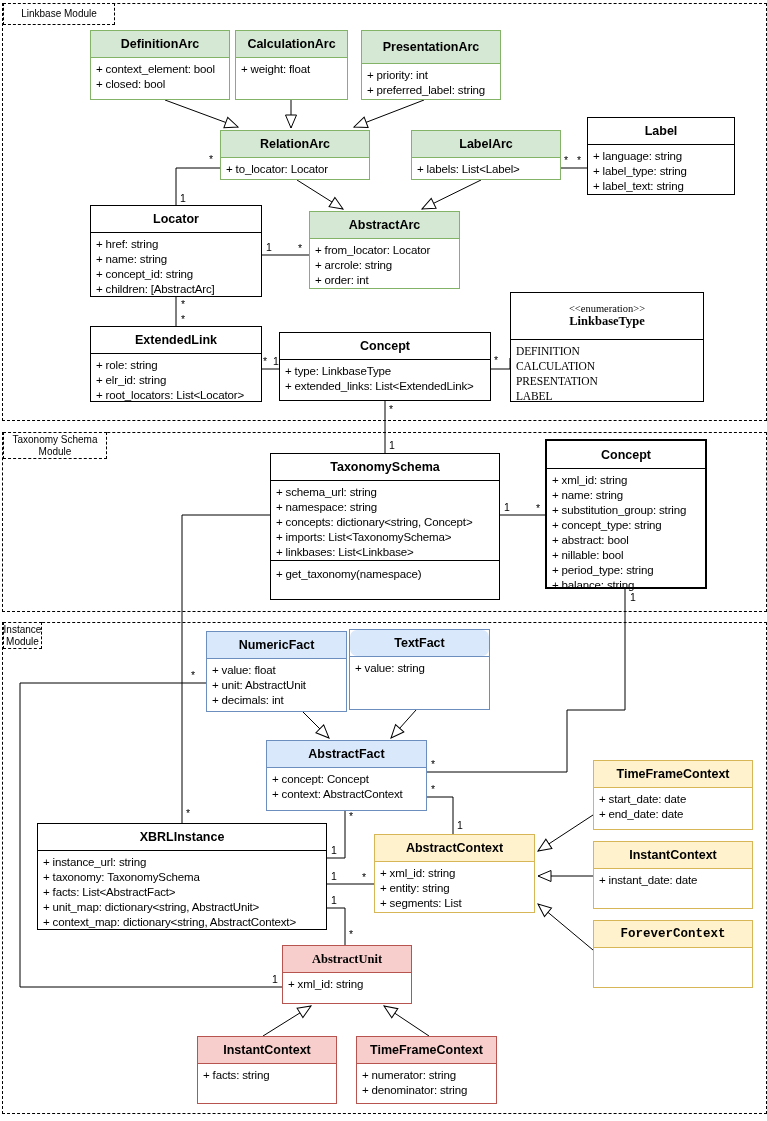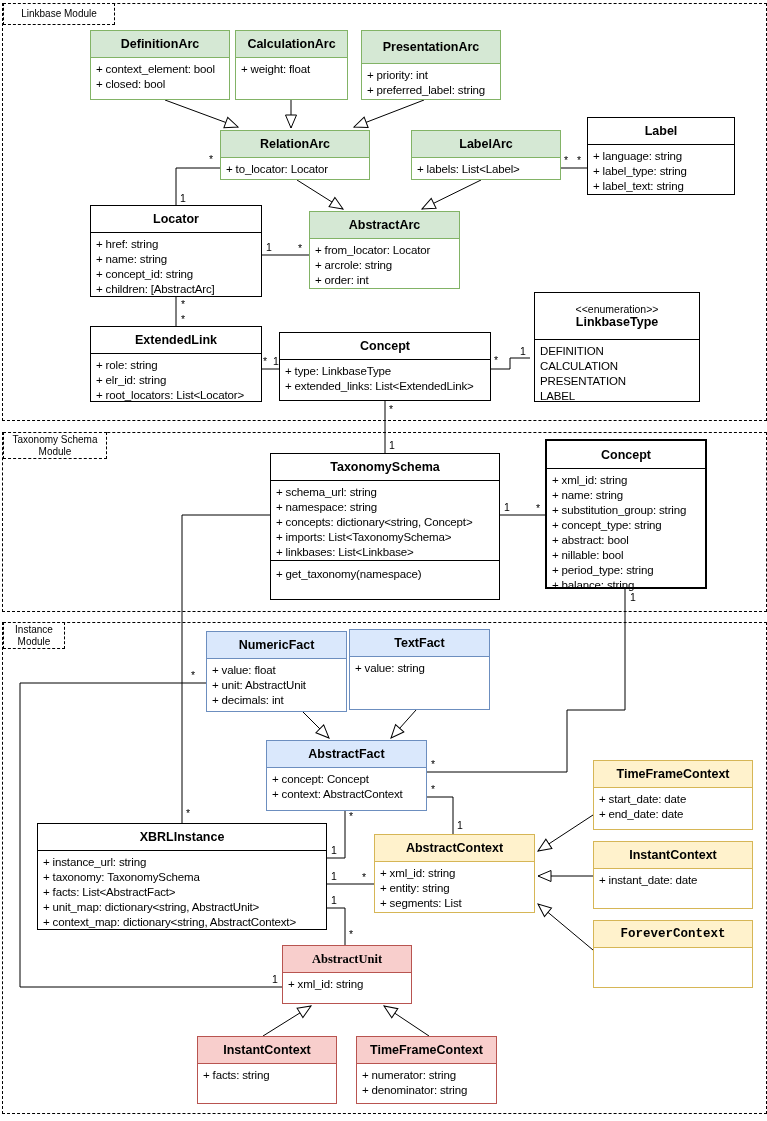--- a/index.html
+++ b/index.html
@@ -22,21 +22,21 @@
 </style>
 </head>
 <body>
 
 <div id="canvas" style="width: 767px; height: 1121px;">
     <div class="module" style="left: 2px; top: 3px; width: 763px; height: 416px;"></div>
     <div class="module-label" style="left: 3px; top: 3px; width: 112px; height: 22px;">Linkbase Module</div>
     <div class="module" style="left: 2px; top: 432px; width: 763px; height: 178px;"></div>
     <div class="module-label" style="left: 3px; top: 432px; width: 104px; height: 27px;">Taxonomy Schema Module</div>
     <div class="module" style="left: 2px; top: 622px; width: 763px; height: 490px;"></div>
-    <div class="module-label" style="left: 3px; top: 622px; width: 62px; height: 27px; text-align: center;">Instance Module</div>
+    <div class="module-label" style="left: 3px; top: 622px; width: 39px; height: 27px; text-align: center;">Instance Module</div>
     <svg class="edges" width="767" height="1121">
       <defs>
         <marker id="tri" markerWidth="16" markerHeight="14" refX="14" refY="6.5" orient="auto" markerUnits="userSpaceOnUse">
           <path d="M1,1 L14,6.5 L1,12 Z" fill="#ffffff" stroke="#000000" stroke-width="1"></path>
         </marker>
       </defs>
       <g>
         <line x1="165" y1="100" x2="238" y2="127" stroke="#000000" stroke-width="1" marker-end="url(#tri)"></line>
       </g>
       <g>
@@ -213,21 +213,21 @@
         <div class="attr">+ root_locators: List&lt;Locator&gt;</div>
       </div>
     </div>
     <div class="uml-class" style="left: 279px; top: 332px; width: 212px; height: 69px; border: 1px solid rgb(0, 0, 0);">
       <div class="uml-header" style="height: 26px; background: rgb(255, 255, 255);">Concept</div>
       <div class="uml-body" style="border-top: 1px solid rgb(0, 0, 0); height: 35px;">
         <div class="attr">+ type: LinkbaseType</div>
         <div class="attr">+ extended_links: List&lt;ExtendedLink&gt;</div>
       </div>
     </div>
-    <div class="uml-class" style="left: 534px; top: 292px; width: 166px; height: 110px; border: 1px solid rgb(0, 0, 0);">
+    <div class="uml-class" style="left: 510px; top: 292px; width: 194px; height: 110px; border: 1px solid rgb(0, 0, 0); font-family: Liberation Serif, serif;">
       <div class="uml-header" style="height: 46px; background: rgb(255, 255, 255);">
         <div class="uml-stereo">&lt;&lt;enumeration&gt;&gt;</div>
         <div>LinkbaseType</div>
       </div>
       <div class="uml-body" style="border-top: 1px solid rgb(0, 0, 0); height: 56px;">
         <div class="attr">DEFINITION</div>
         <div class="attr">CALCULATION</div>
         <div class="attr">PRESENTATION</div>
         <div class="attr">LABEL</div>
       </div>
@@ -260,21 +260,21 @@
     </div>
     <div class="uml-class" style="left: 206px; top: 631px; width: 141px; height: 81px; border: 1px solid rgb(108, 142, 191);">
       <div class="uml-header" style="height: 26px; background: rgb(218, 232, 252);">NumericFact</div>
       <div class="uml-body" style="border-top: 1px solid rgb(108, 142, 191); height: 47px;">
         <div class="attr">+ value: float</div>
         <div class="attr">+ unit: AbstractUnit</div>
         <div class="attr">+ decimals: int</div>
       </div>
     </div>
     <div class="uml-class" style="left: 349px; top: 629px; width: 141px; height: 81px; border: 1px solid rgb(108, 142, 191);">
-      <div class="uml-header" style="height: 26px; background: rgb(218, 232, 252);">TextFact</div>
+      <div class="uml-header" style="height: 26px; background: rgb(218, 232, 252); border-radius: 7px;">TextFact</div>
       <div class="uml-body" style="border-top: 1px solid rgb(108, 142, 191); height: 47px;">
         <div class="attr">+ value: string</div>
       </div>
     </div>
     <div class="uml-class" style="left: 266px; top: 740px; width: 161px; height: 71px; border: 1px solid rgb(108, 142, 191);">
       <div class="uml-header" style="height: 26px; background: rgb(218, 232, 252);">AbstractFact</div>
       <div class="uml-body" style="border-top: 1px solid rgb(108, 142, 191); height: 37px;">
         <div class="attr">+ concept: Concept</div>
         <div class="attr">+ context: AbstractContext</div>
       </div>

